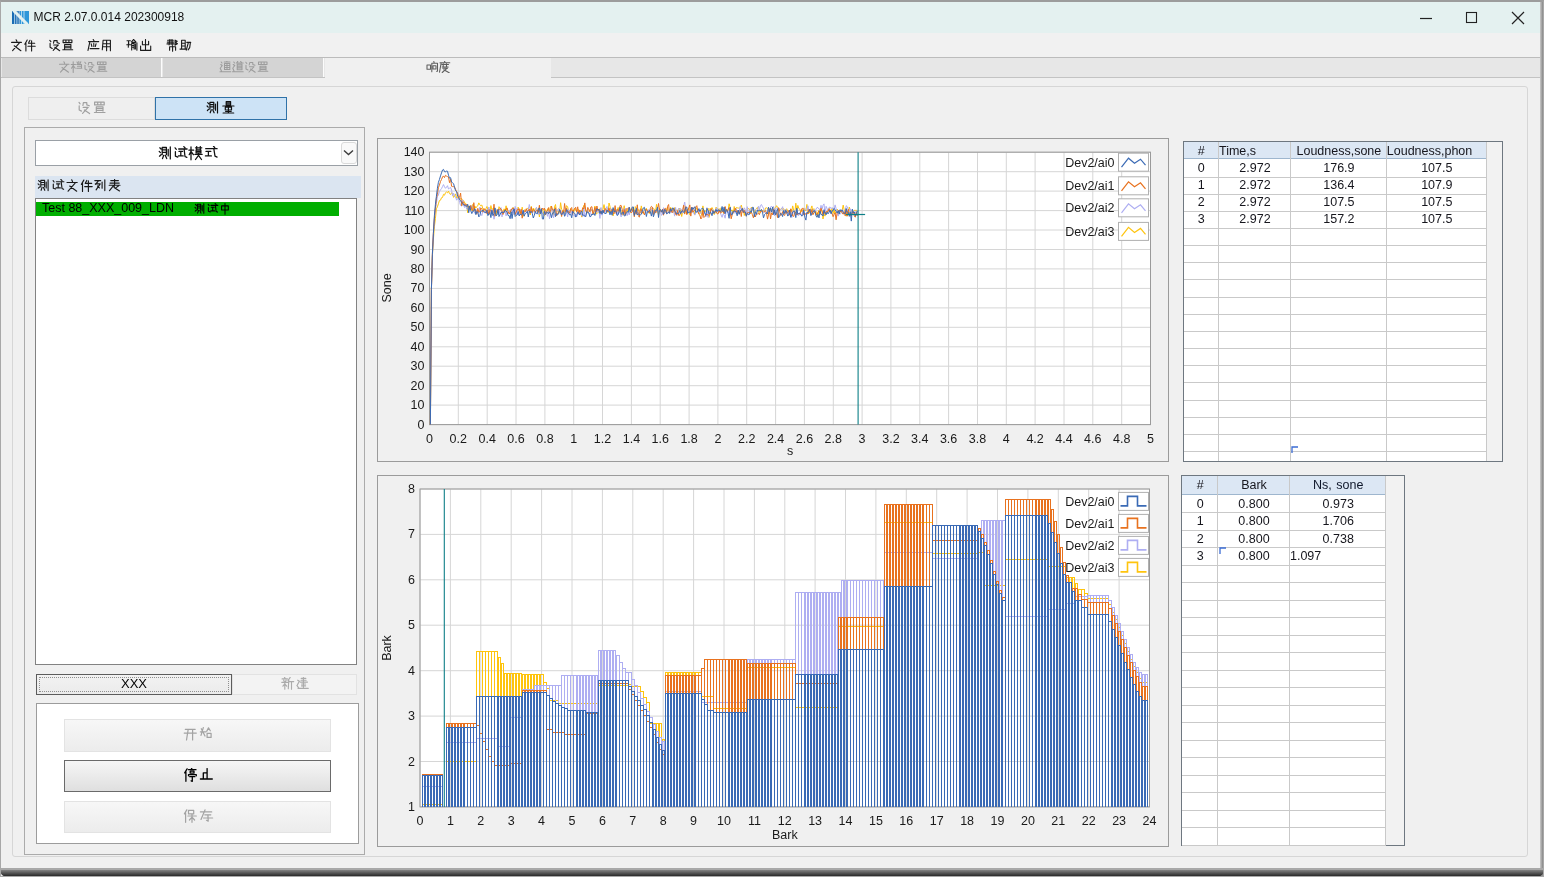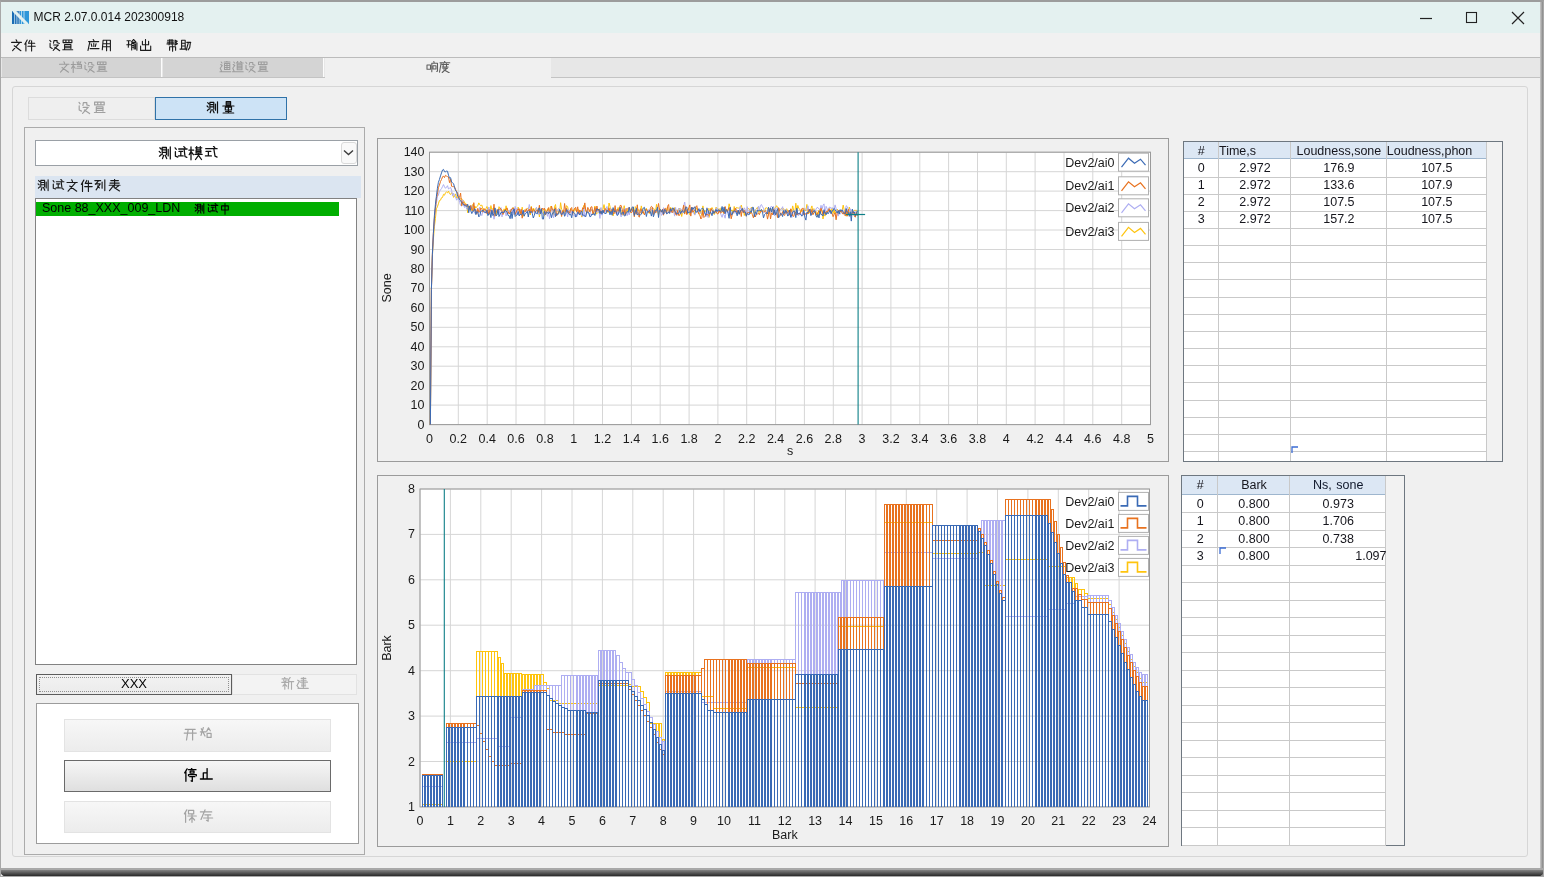--- a/index.html
+++ b/index.html
@@ -86,21 +86,21 @@
 <div style="position:absolute;left:37px;top:179px"><svg width="85" height="14" viewBox="0 0 85 14" style="vertical-align:top">
         <path d="M1.6 1.6L2.7 2.7M1.1 4.9L2.2 5.9M1.4 9.2L2.7 7.8M3.8 1.4L3.8 7.8M3.8 1.4L7.6 1.4M7.6 1.4L7.6 7.8M3.8 3.5L7.6 3.5M3.8 5.7L7.6 5.7M5.1 8.4L4.1 11.3M6.5 8.4L7.8 11.3M9.2 3.0L9.2 8.9M11.1 0.8L11.1 11.6" stroke="#1a1a1a" stroke-width="1.15" fill="none" stroke-linecap="round"></path>
         <path d="M16.1 1.6L17.1 3.0M16.3 5.1L16.3 9.2M16.3 9.2L18.5 10.0M23.9 0.5L25.0 1.6M19.3 2.7L26.9 2.7M19.6 4.9L22.8 4.9M21.2 4.9L21.2 8.9M19.0 8.9L23.4 8.9M24.2 2.7L25.0 9.5M25.0 9.5L26.6 10.3" stroke="#1a1a1a" stroke-width="1.15" fill="none" stroke-linecap="round"></path>
         <path d="M34.7 0.8L35.5 2.4M30.0 3.5L40.2 3.5M38.1 4.1L31.1 12.2M32.7 7.0L39.7 12.2" stroke="#1a1a1a" stroke-width="1.15" fill="none" stroke-linecap="round"></path>
         <path d="M46.8 1.1L44.4 5.4M45.5 4.1L45.5 12.4M49.8 1.4L48.5 3.8M48.2 4.3L54.7 4.3M47.7 7.6L55.2 7.6M51.4 1.9L51.4 12.4" stroke="#1a1a1a" stroke-width="1.15" fill="none" stroke-linecap="round"></path>
         <path d="M57.8 1.6L63.7 1.6M61.6 1.6L58.6 5.4M58.3 4.9L63.2 4.9M63.2 4.9L59.1 10.8M60.5 7.0L62.4 8.9M65.1 3.0L65.1 9.2M67.8 0.8L67.8 11.6" stroke="#1a1a1a" stroke-width="1.15" fill="none" stroke-linecap="round"></path>
         <path d="M73.8 1.6L81.4 1.6M73.0 4.1L82.2 4.1M77.6 0.3L77.6 6.2M72.2 6.2L83.0 6.2M76.3 6.8L72.5 11.6M77.4 6.2L77.1 8.4M77.1 8.4L82.5 11.9M81.4 7.0L78.7 8.9" stroke="#1a1a1a" stroke-width="1.15" fill="none" stroke-linecap="round"></path>
       </svg></div>
 <div style="position:absolute;left:34.7px;top:197.5px;width:322px;height:467px;background:#fff;border:1px solid #828282"></div>
 <div style="position:absolute;left:36px;top:201.5px;width:302.5px;height:14px;background:#00ae00"></div>
-<div style="position:absolute;left:42px;top:202px;font-size:12.5px;color:#000;line-height:13px;white-space:pre">Sone 88_XXX_009_LDN</div>
+<div style="position:absolute;left:42px;top:202px;font-size:12.5px;color:#000;line-height:13px;white-space:pre">Test 88_XXX_009_LDN</div>
 <div style="position:absolute;left:194px;top:203px"><svg width="37" height="12" viewBox="0 0 37 12" style="vertical-align:top">
         <path d="M1.4 1.4L2.4 2.4M1.0 4.3L1.9 5.3M1.2 8.2L2.4 7.0M3.4 1.2L3.4 7.0M3.4 1.2L6.7 1.2M6.7 1.2L6.7 7.0M3.4 3.1L6.7 3.1M3.4 5.0L6.7 5.0M4.6 7.4L3.6 10.1M5.8 7.4L7.0 10.1M8.2 2.6L8.2 7.9M9.8 0.7L9.8 10.3" stroke="#000" stroke-width="1.08" fill="none" stroke-linecap="round"></path>
         <path d="M14.2 1.4L15.1 2.6M14.4 4.6L14.4 8.2M14.4 8.2L16.3 8.9M21.1 0.5L22.1 1.4M17.0 2.4L23.8 2.4M17.3 4.3L20.2 4.3M18.7 4.3L18.7 7.9M16.8 7.9L20.6 7.9M21.4 2.4L22.1 8.4M22.1 8.4L23.5 9.1" stroke="#000" stroke-width="1.08" fill="none" stroke-linecap="round"></path>
         <path d="M27.6 2.9L34.3 2.9M27.6 2.9L27.6 7.0M34.3 2.9L34.3 7.0M27.6 7.0L34.3 7.0M31.0 0.5L31.0 11.3" stroke="#000" stroke-width="1.08" fill="none" stroke-linecap="round"></path>
       </svg></div>
 <div style="position:absolute;left:35.6px;top:673.6px;width:196px;height:21px;background:linear-gradient(#f2f2f2,#ebebeb);border:1px solid #5c5c5c"></div>
 <div style="position:absolute;left:38.6px;top:676.6px;width:190px;height:15px;border:1px dotted #909090"></div>
 <div style="position:absolute;left:121px;top:676px;font-size:13px;color:#000">XXX</div>
 <div style="position:absolute;left:231.6px;top:673.6px;width:125px;height:21px;background:#f3f3f3;border:1px solid #e2e2e2"></div>
 <div style="position:absolute;left:281px;top:677px"><svg width="29" height="14" viewBox="0 0 29 14" style="vertical-align:top">
@@ -279,21 +279,21 @@
       <div style="position:absolute;left:0;top:257.4px;width:303.2px;height:1px;background:#c9c9c9"></div>
       <div style="position:absolute;left:0;top:274.6px;width:303.2px;height:1px;background:#c9c9c9"></div>
       <div style="position:absolute;left:0;top:291.7px;width:303.2px;height:1px;background:#c9c9c9"></div>
       <div style="position:absolute;left:0;top:308.8px;width:303.2px;height:1px;background:#c9c9c9"></div>
       <div style="position:absolute;left:0.0px;top:18.9px;width:35.4px;text-align:center;font-size:12.5px;color:#16161d">0</div>
       <div style="position:absolute;left:35.4px;top:18.9px;width:72.0px;text-align:center;font-size:12.5px;color:#16161d">2.972</div>
       <div style="position:absolute;left:107.4px;top:18.9px;width:95.8px;text-align:center;font-size:12.5px;color:#16161d">176.9</div>
       <div style="position:absolute;left:203.2px;top:18.9px;width:100.0px;text-align:center;font-size:12.5px;color:#16161d">107.5</div>
       <div style="position:absolute;left:0.0px;top:36.1px;width:35.4px;text-align:center;font-size:12.5px;color:#16161d">1</div>
       <div style="position:absolute;left:35.4px;top:36.1px;width:72.0px;text-align:center;font-size:12.5px;color:#16161d">2.972</div>
-      <div style="position:absolute;left:107.4px;top:36.1px;width:95.8px;text-align:center;font-size:12.5px;color:#16161d">133.6</div>
+      <div style="position:absolute;left:107.4px;top:36.1px;width:95.8px;text-align:center;font-size:12.5px;color:#16161d">136.4</div>
       <div style="position:absolute;left:203.2px;top:36.1px;width:100.0px;text-align:center;font-size:12.5px;color:#16161d">107.9</div>
       <div style="position:absolute;left:0.0px;top:53.2px;width:35.4px;text-align:center;font-size:12.5px;color:#16161d">2</div>
       <div style="position:absolute;left:35.4px;top:53.2px;width:72.0px;text-align:center;font-size:12.5px;color:#16161d">2.972</div>
       <div style="position:absolute;left:107.4px;top:53.2px;width:95.8px;text-align:center;font-size:12.5px;color:#16161d">107.5</div>
       <div style="position:absolute;left:203.2px;top:53.2px;width:100.0px;text-align:center;font-size:12.5px;color:#16161d">107.5</div>
       <div style="position:absolute;left:0.0px;top:70.3px;width:35.4px;text-align:center;font-size:12.5px;color:#16161d">3</div>
       <div style="position:absolute;left:35.4px;top:70.3px;width:72.0px;text-align:center;font-size:12.5px;color:#16161d">2.972</div>
       <div style="position:absolute;left:107.4px;top:70.3px;width:95.8px;text-align:center;font-size:12.5px;color:#16161d">157.2</div>
       <div style="position:absolute;left:203.2px;top:70.3px;width:100.0px;text-align:center;font-size:12.5px;color:#16161d">107.5</div>
     </div>
@@ -330,21 +330,21 @@
       <div style="position:absolute;left:35.7px;top:20.3px;width:72.0px;text-align:center;font-size:12.5px;color:#16161d">0.800</div>
       <div style="position:absolute;left:107.7px;top:20.3px;width:96.5px;text-align:center;font-size:12.5px;color:#16161d">0.973</div>
       <div style="position:absolute;left:0.0px;top:37.8px;width:35.7px;text-align:center;font-size:12.5px;color:#16161d">1</div>
       <div style="position:absolute;left:35.7px;top:37.8px;width:72.0px;text-align:center;font-size:12.5px;color:#16161d">0.800</div>
       <div style="position:absolute;left:107.7px;top:37.8px;width:96.5px;text-align:center;font-size:12.5px;color:#16161d">1.706</div>
       <div style="position:absolute;left:0.0px;top:55.3px;width:35.7px;text-align:center;font-size:12.5px;color:#16161d">2</div>
       <div style="position:absolute;left:35.7px;top:55.3px;width:72.0px;text-align:center;font-size:12.5px;color:#16161d">0.800</div>
       <div style="position:absolute;left:107.7px;top:55.3px;width:96.5px;text-align:center;font-size:12.5px;color:#16161d">0.738</div>
       <div style="position:absolute;left:0.0px;top:72.8px;width:35.7px;text-align:center;font-size:12.5px;color:#16161d">3</div>
       <div style="position:absolute;left:35.7px;top:72.8px;width:72.0px;text-align:center;font-size:12.5px;color:#16161d">0.800</div>
-      <div style="position:absolute;left:107.7px;top:72.8px;width:96.5px;text-align:right;font-size:12.5px;color:#16161d">1.097</div>
+      <div style="position:absolute;left:107.7px;top:72.8px;width:96.5px;text-align:left;font-size:12.5px;color:#16161d">1.097</div>
     </div>
 <svg style="position:absolute;left:1290.5px;top:446px" width="8" height="8" viewBox="0 0 8 8">
       <path d="M1 7V1H7" fill="none" stroke="#3b6cd4" stroke-width="1.3"></path>
     </svg>
 <svg style="position:absolute;left:1219px;top:546.5px" width="8" height="8" viewBox="0 0 8 8">
       <path d="M1 7V1H7" fill="none" stroke="#3b6cd4" stroke-width="1.3"></path>
     </svg>
 <div style="position:absolute;left:1540px;top:2px;width:4px;height:875px;background:linear-gradient(90deg,#c9c9c9,#707070)"></div>
 <div style="position:absolute;left:0;top:868px;width:1544px;height:2px;background:#a8a8a8"></div>
 <div style="position:absolute;left:0;top:870px;width:1544px;height:7px;background:linear-gradient(#828282,#1a1a1a);border-radius:0 0 7px 7px"></div>

